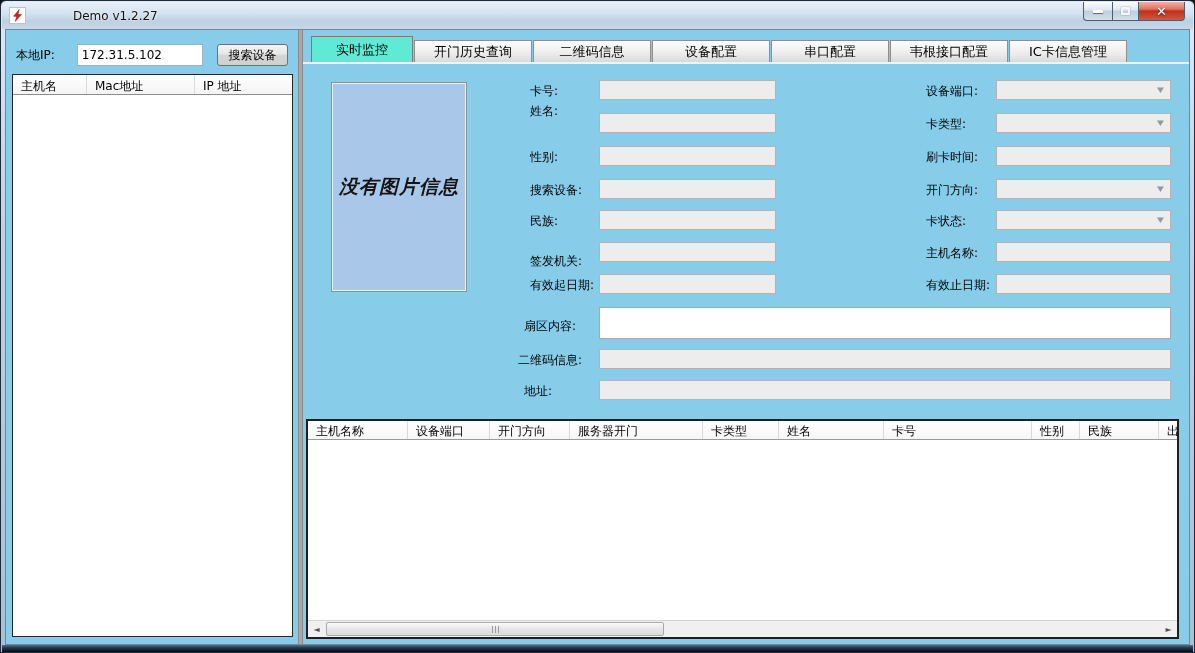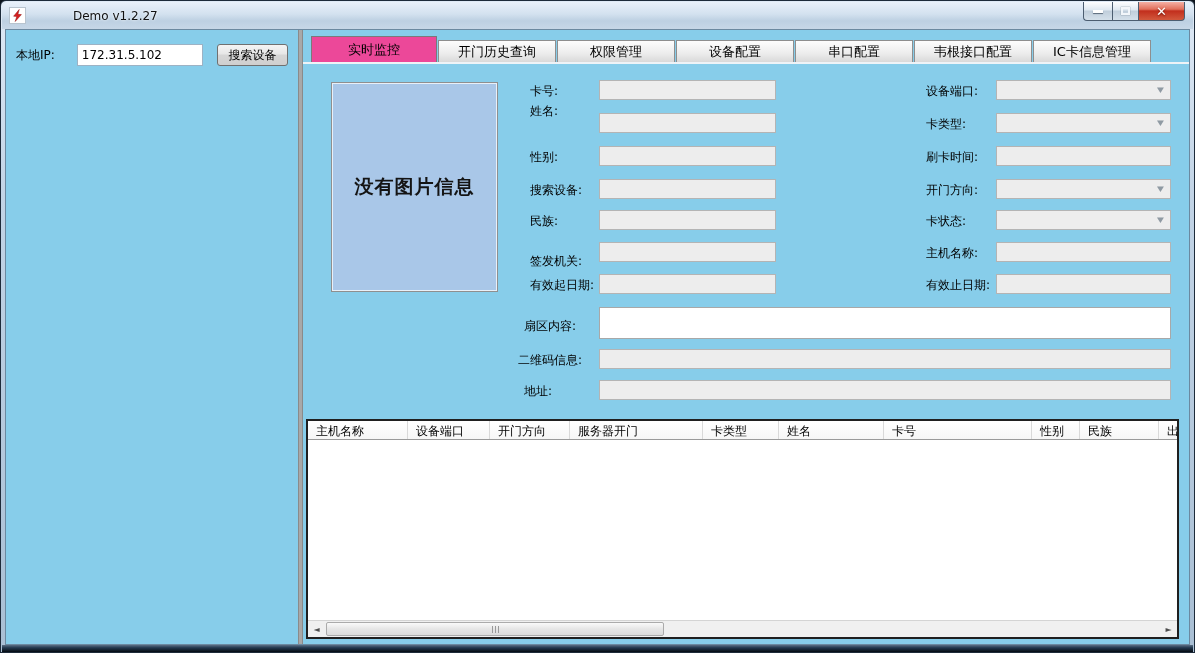--- a/index.html
+++ b/index.html
@@ -66,26 +66,26 @@
   
   .splitter { position:absolute; left:292px; top:0; width:5px; bottom:0;
     background:#a8a8a8; border-left:1px solid #8a8a8a; border-right:1px solid #8a8a8a; cursor:col-resize; }
   
   .right-panel { position:absolute; left:297px; right:0; top:0; bottom:0; }
   .tabstrip { position:absolute; left:8px; right:0; top:6px; height:26px; display:flex; align-items:flex-end; }
   .tabstrip::after { content:""; position:absolute; left:-8px; right:0; bottom:-2px; height:2px; background:#eef3f7; }
   .tab { height:22px; width:118px; margin-right:1px; display:flex; align-items:center; justify-content:center;
     background:linear-gradient(180deg,#fdfdfd 0%,#ececec 60%,#d9d9d9 100%);
     border:1px solid #8e8e8e; border-bottom:none; font-size:13px; cursor:pointer; white-space:nowrap; z-index:1; }
-  .tab.active { height:26px; width:126px; background:#ec4899; border-color:#7a7a7a; z-index:2; }
+  .tab.active { height:26px; width:102px; background:#5eead4; border-color:#7a7a7a; z-index:2; }
   .tab-content { position:absolute; left:0; right:0; top:32px; bottom:0; }
   
-  .photo-box { position:absolute; left:28px; top:20px; width:167px; height:210px;
+  .photo-box { position:absolute; left:28px; top:20px; width:136px; height:210px;
     background:#a9c7e8; border:1px solid #8f8f8f; box-shadow:inset 0 0 0 1px #e9f0f8;
-    display:flex; align-items:center; justify-content:center; }
+    display:flex; align-items:center; justify-content:center;font-style:italic; }
   .photo-text { font-size:19px; font-weight:bold; color:#141414; letter-spacing:1px; }
   .door-btn { position:absolute; left:29px; top:249px; width:158px; height:22px;
     background:linear-gradient(180deg,#f6f6f6 0%,#e9e9e9 45%,#d8d8d8 50%,#d0d0d0 100%);
     border:1px solid #6f6f6f; border-radius:3px; font-family:inherit; font-size:12px; cursor:pointer; }
   
   .f-label { position:absolute; white-space:nowrap; padding-top:3px; }
   .f-input, .f-combo { position:absolute; height:20px; background:#ededed; border:1px solid #b4b4b4; }
   .f-input input { width:100%; height:100%; border:none; background:transparent; font-family:inherit; font-size:12px; padding:0 4px; }
   .f-combo { display:flex; align-items:center; justify-content:flex-end; cursor:default; }
   .combo-arrow { color:#8f9aa3; font-size:9px; margin-right:6px; transform:scaleY(.8); }
@@ -136,30 +136,38 @@
   </div>
 
   <div class="client">
 
     <div class="left-panel">
       <div class="ip-row">
         <span class="ip-label">本地IP:</span>
         <input class="ip-input" value="172.31.5.102" style="">
         <button class="search-btn">搜索设备</button>
       </div>
+      <div class="device-list">
+        <div class="device-list-header">
+          <div class="col" style="width:74px">主机名</div>
+          <div class="col" style="width:108px">Mac地址</div>
+          <div class="col" style="flex:1; border-right:none">IP 地址</div>
+        </div>
+        <div class="device-list-body"></div>
+      </div>
     </div>
 
     <div class="splitter"></div>
 
     <div class="right-panel">
 
       <div class="tabstrip">
         <div class="tab active">实时监控</div>
         <div class="tab">开门历史查询</div>
-        <div class="tab">权限管理</div>
+        <div class="tab">二维码信息</div>
         <div class="tab">设备配置</div>
         <div class="tab">串口配置</div>
         <div class="tab">韦根接口配置</div>
         <div class="tab">IC卡信息管理</div>
       </div>
 
       <div class="tab-content">
 
         <div class="photo-box">
           <span class="photo-text">没有图片信息</span>

